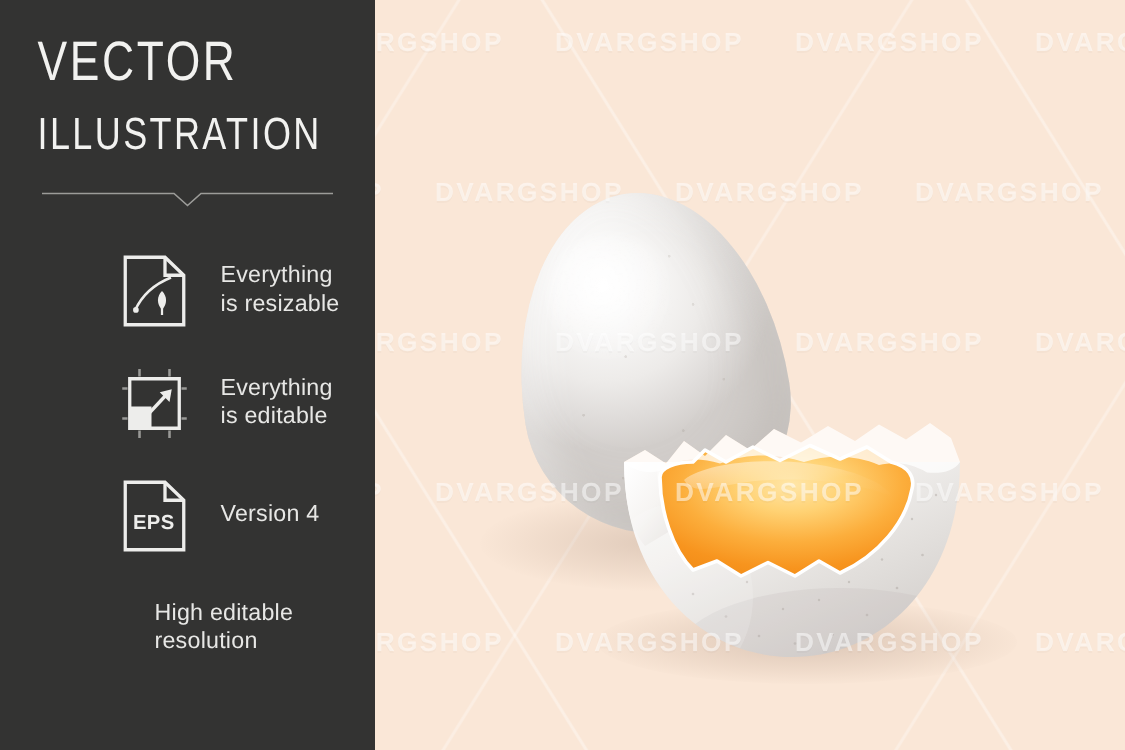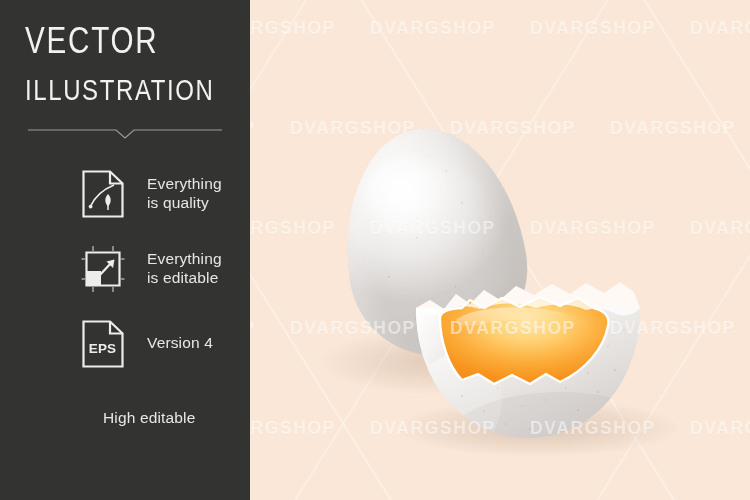--- a/index.html
+++ b/index.html
@@ -348,21 +348,21 @@
             <path d="M2.5 2.5 H29 L41.5 14.5 V47.5 H2.5 Z" fill="none" stroke="#EDEDEB" stroke-width="2.2" stroke-linejoin="miter"></path>
             <path d="M29 2.5 V14.5 H41.5" fill="none" stroke="#EDEDEB" stroke-width="2.2"></path>
             <path d="M9 38 C14 27 23 20 33 16" fill="none" stroke="#EDEDEB" stroke-width="1.7"></path>
             <circle cx="9.6" cy="37.6" r="1.9" fill="#EDEDEB"></circle>
             <path d="M27 25 C30.6 28.6 30.6 33.6 27 37.6 C23.4 33.6 23.4 28.6 27 25 Z" fill="#EDEDEB"></path>
             <line x1="27" y1="30" x2="27" y2="41" stroke="#EDEDEB" stroke-width="1.5"></line>
           </svg>
         </div>
         <div class="feat-label">
           <span>Everything</span>
-          <span class="l2">is quality</span>
+          <span class="l2">is resizable</span>
         </div>
       </div>
 
       <div class="feat">
         <div class="feat-icon">
           <svg class="ico" viewBox="0 0 44 50" xmlns="http://www.w3.org/2000/svg">
             <rect x="5.5" y="8.5" width="33" height="33" fill="none" stroke="#EDEDEB" stroke-width="2.2"></rect>
             <rect x="5.5" y="27" width="14.5" height="14.5" fill="#EDEDEB"></rect>
             <line x1="17" y1="33" x2="31" y2="18" stroke="#EDEDEB" stroke-width="2.2"></line>
             <path d="M33.5 15.5 L32 24 L25.5 17.5 Z" fill="#EDEDEB"></path>
@@ -393,19 +393,20 @@
           </svg>
         </div>
         <div class="feat-label">
           <span>Version 4</span>
         </div>
       </div>
 
       <div class="feat">
         <div class="feat-label">
           <span>High editable</span>
+          <span class="l2">resolution</span>
         </div>
       </div>
 
     </div>
   </div>
 
 </div>
 
 </body></html>

